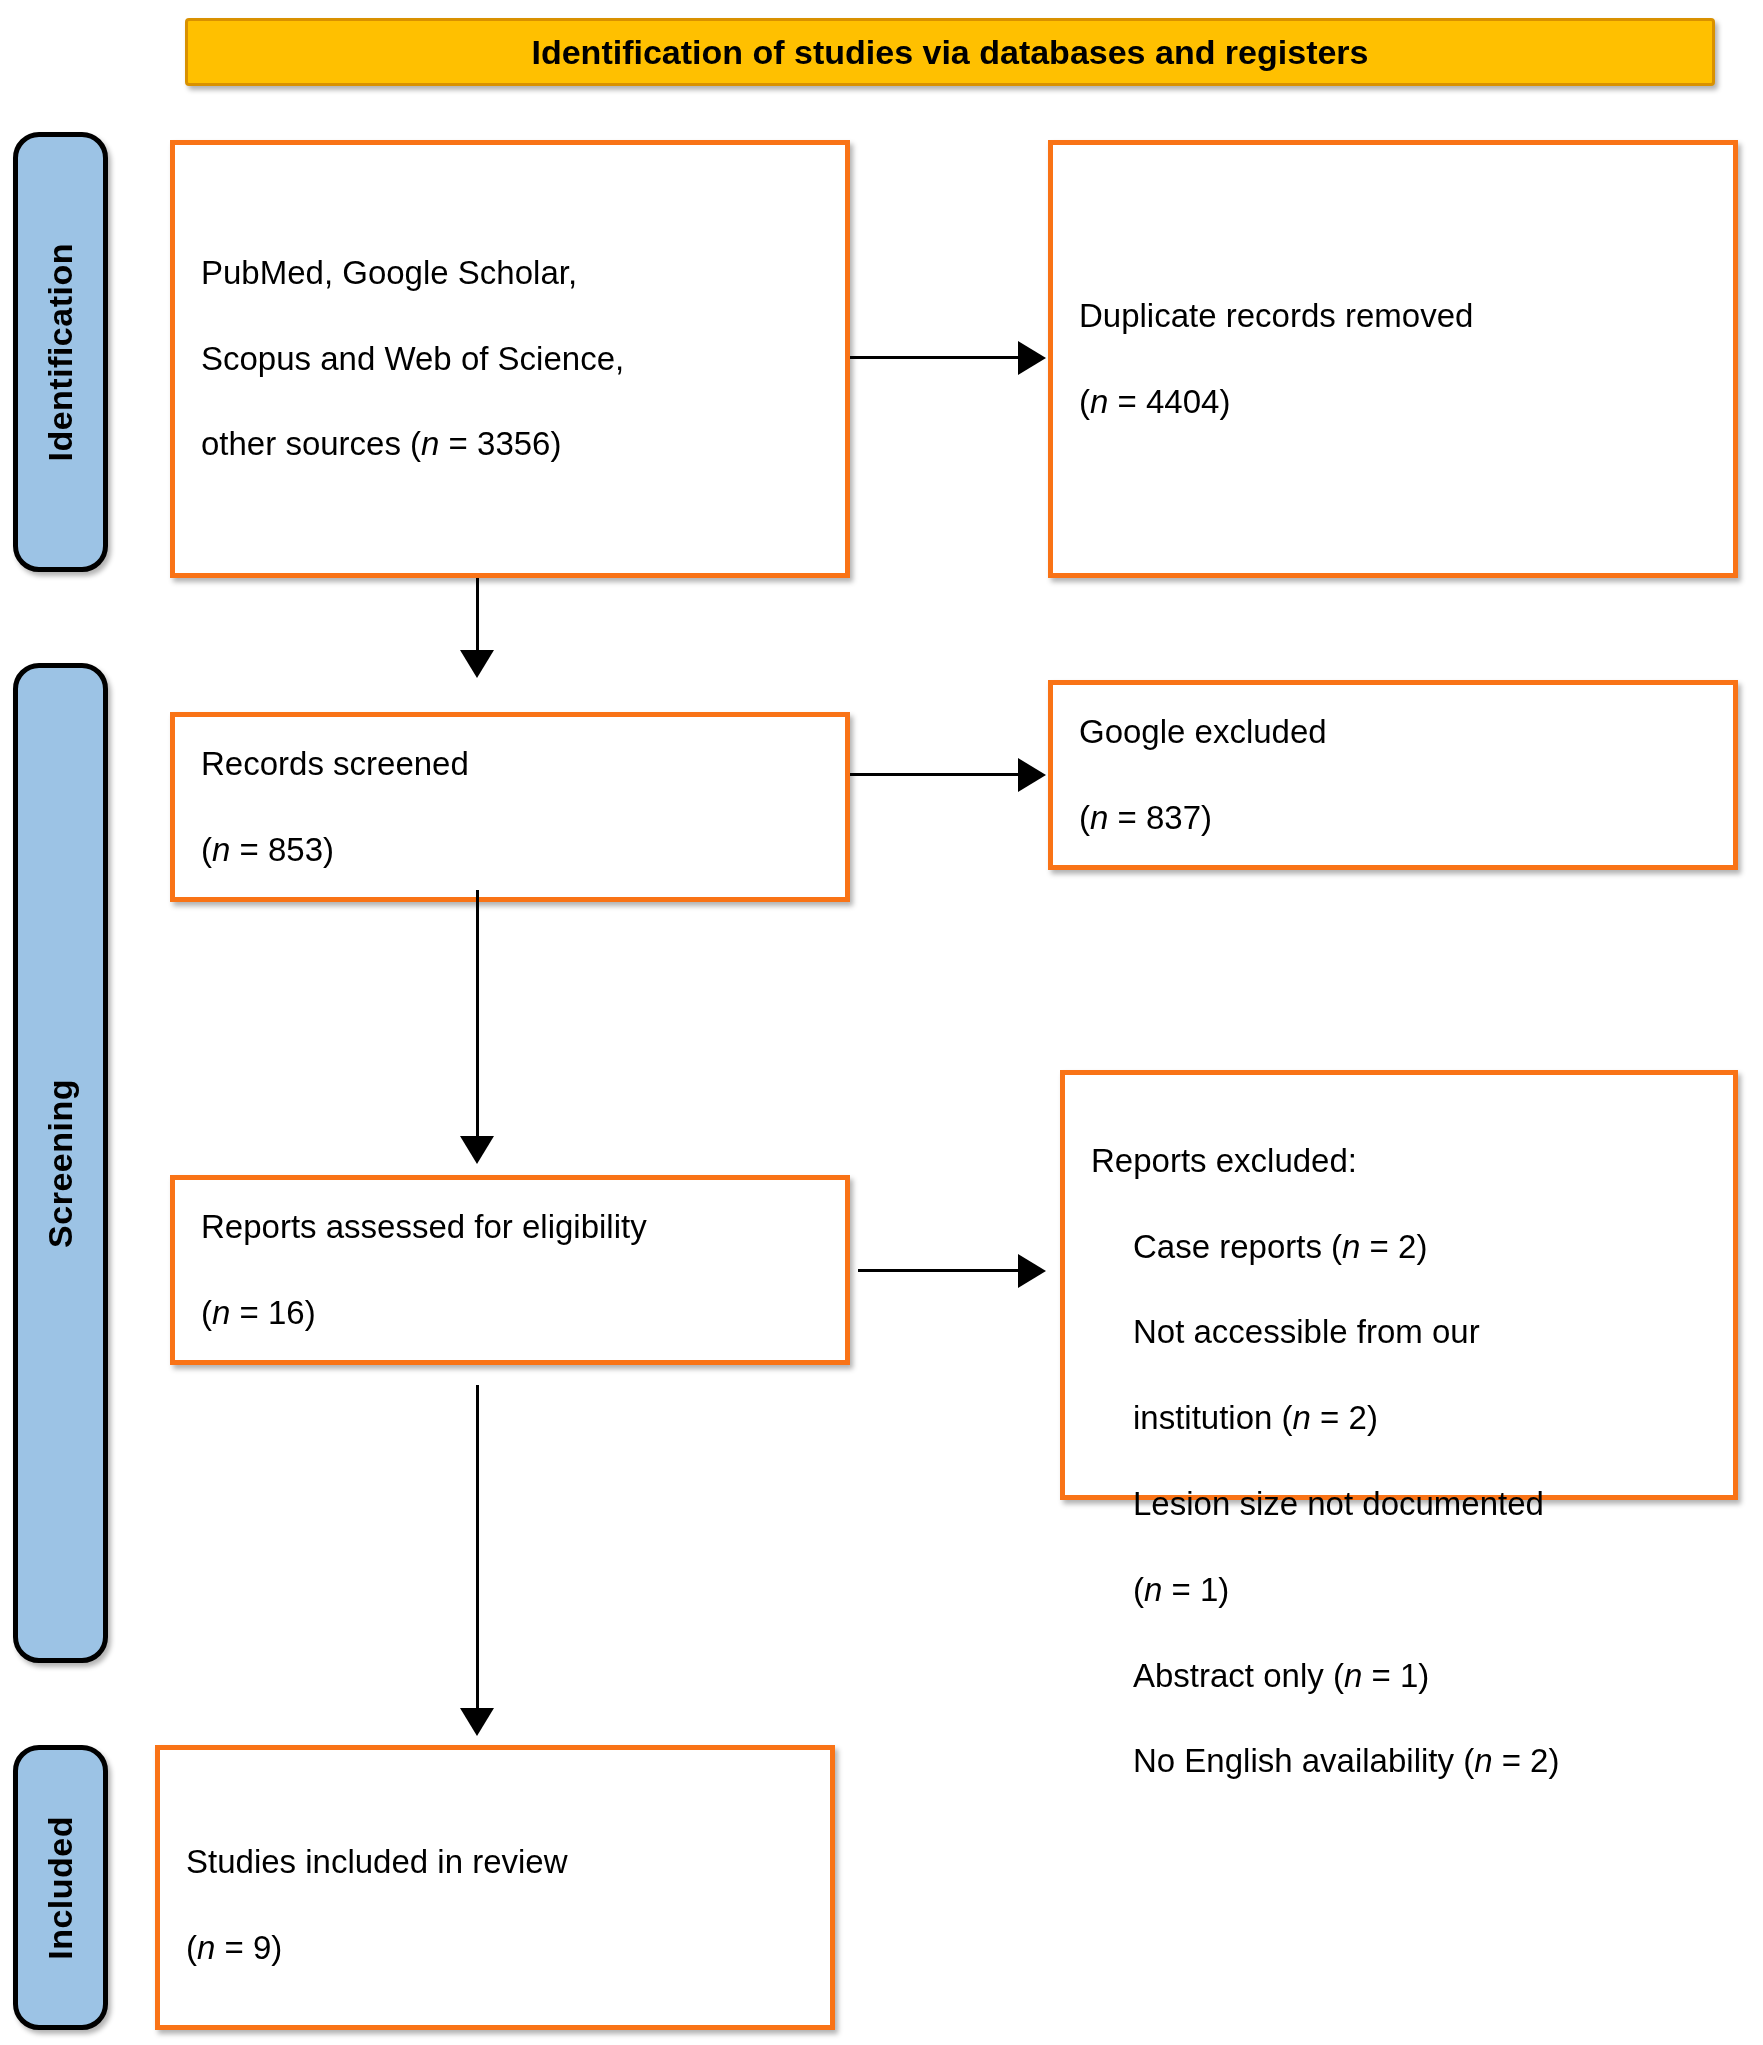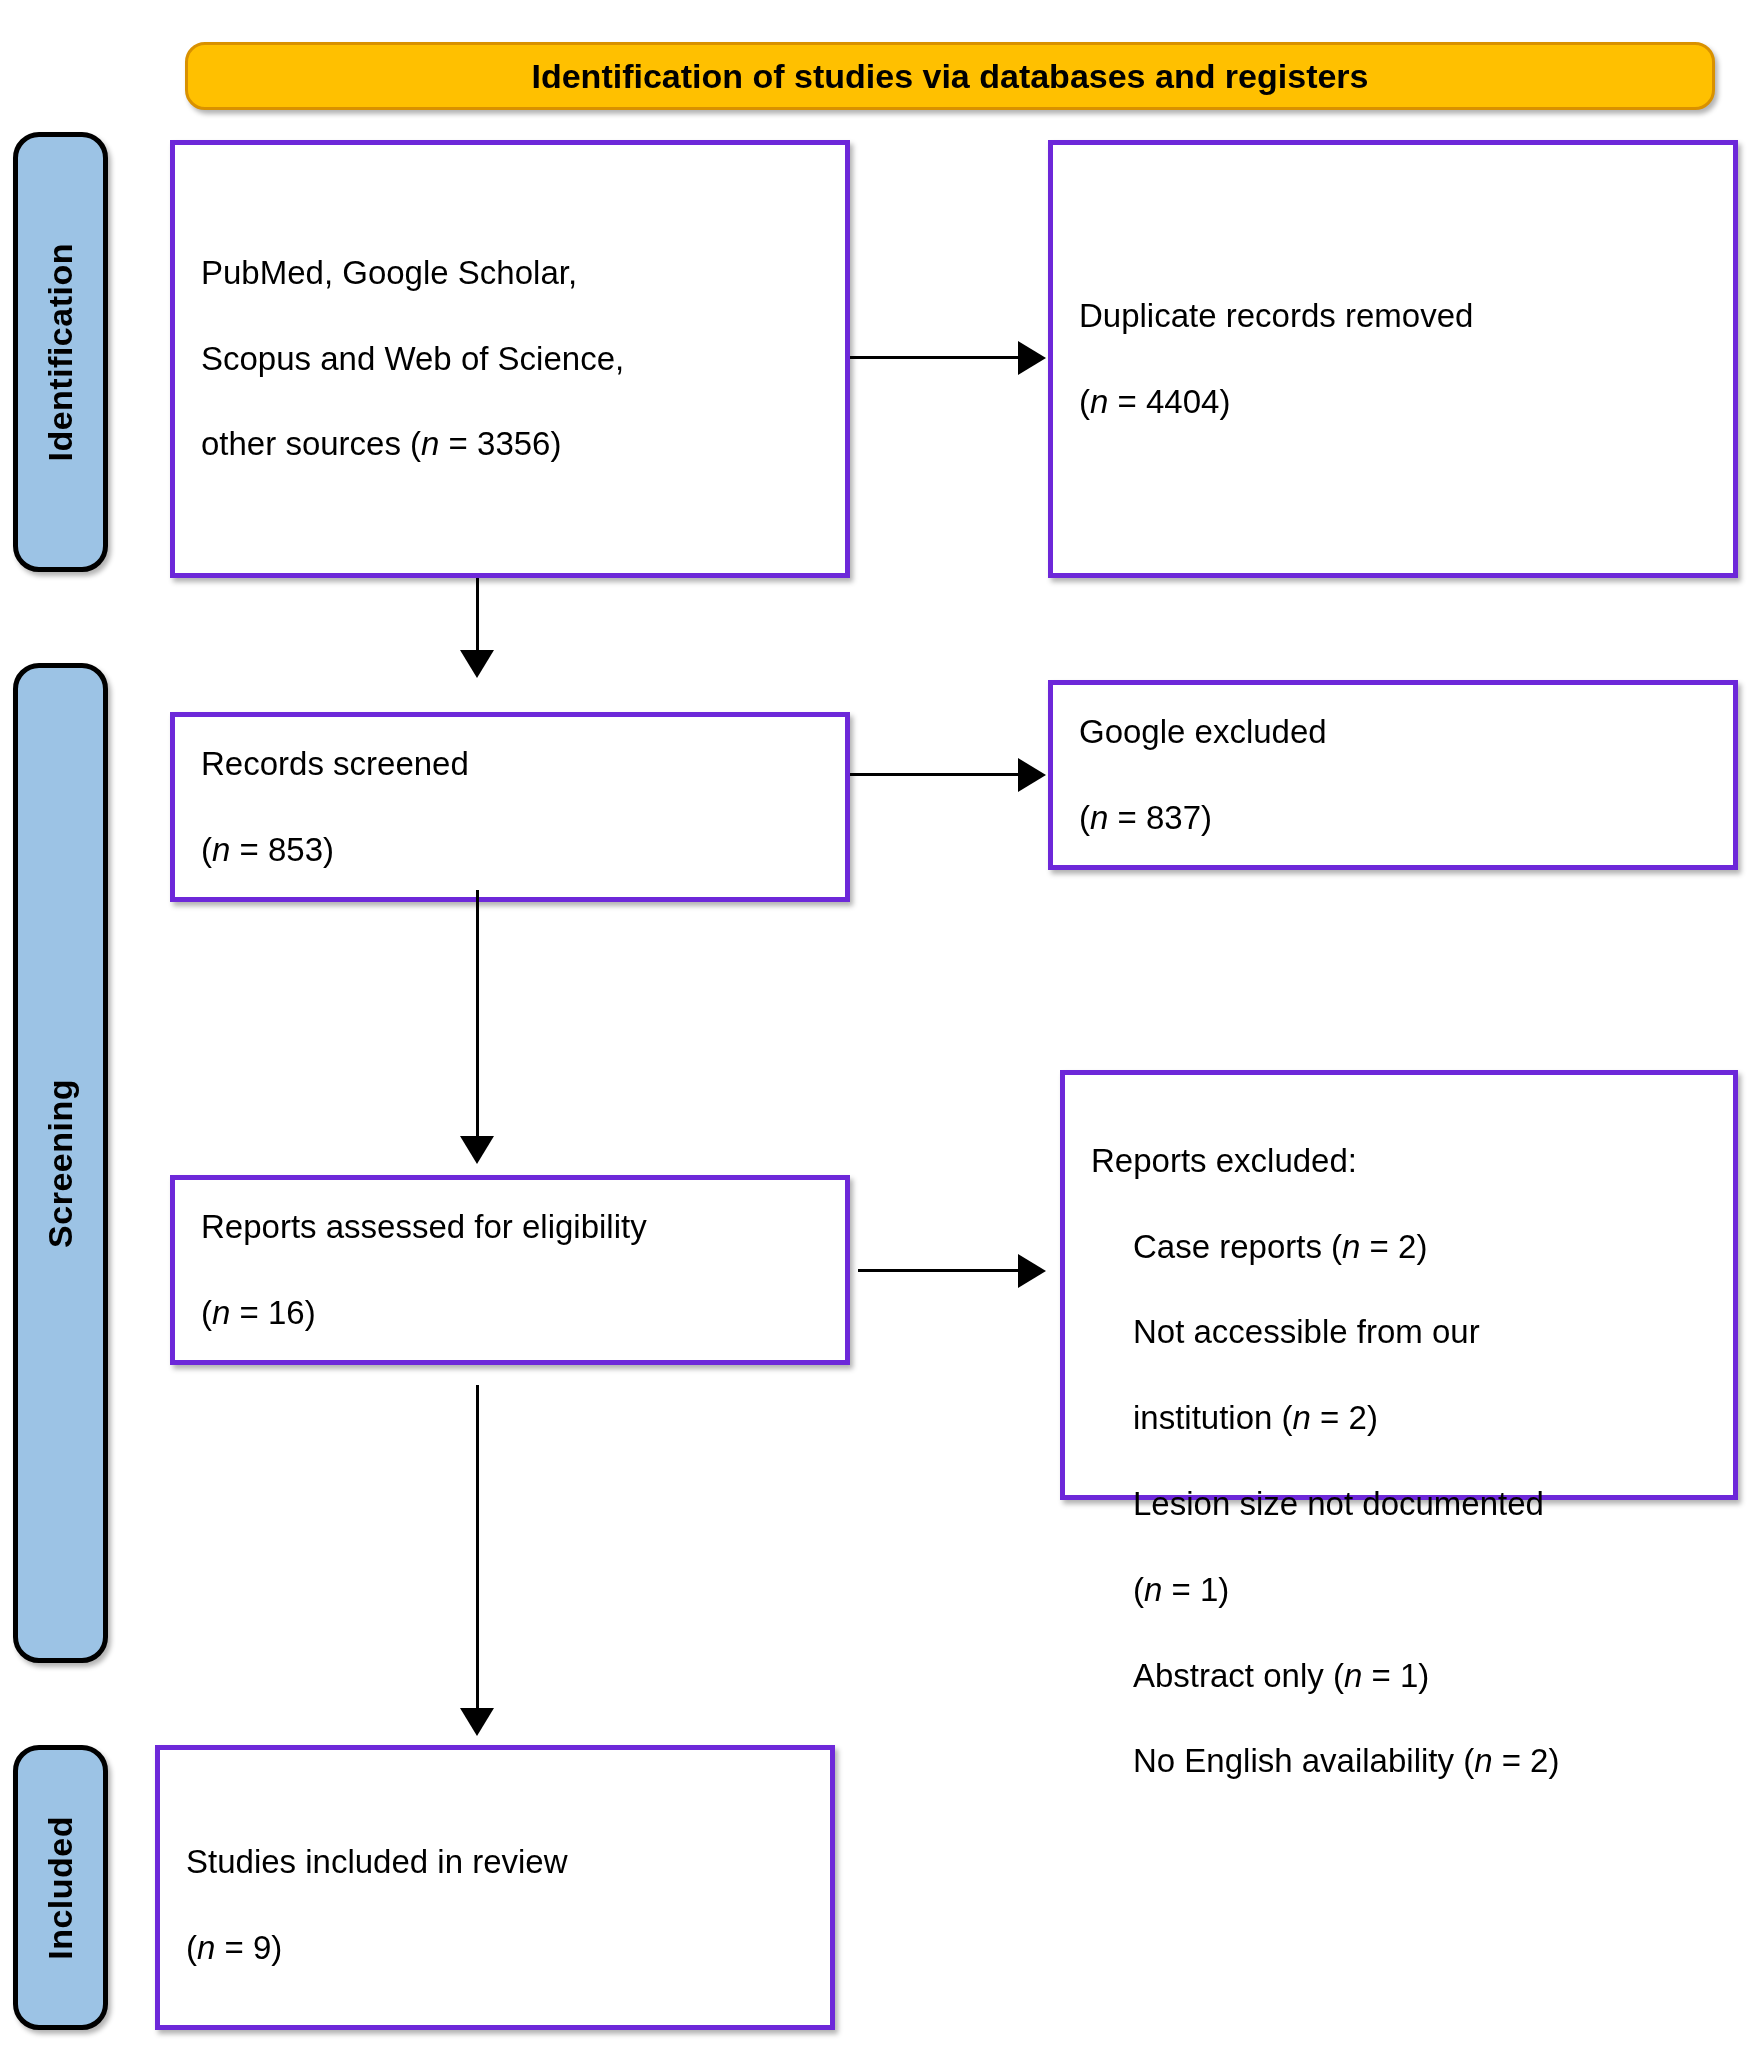--- a/index.html
+++ b/index.html
@@ -20,27 +20,26 @@
     top: 0;
     width: 1763px;
     height: 2045px;
   }
 
   
   .phase-banner {
     position: absolute;
     background: #FFC000;
     border: 3px solid #D99100;
-    border-radius: 20px;
+    border-radius: 4px;
     box-sizing: border-box;
     display: flex;
     align-items: center;
     justify-content: center;
     box-shadow: 3px 4px 5px rgba(0,0,0,0.30);
-    margin-top: 24px;
   }
   .phase-banner .banner-text {
     font-weight: bold;
     font-size: 34px;
     color: #000000;
     letter-spacing: 0px;
     white-space: nowrap;
   }
 
   
@@ -62,21 +61,21 @@
     font-size: 34px;
     color: #000000;
     white-space: nowrap;
     letter-spacing: 0.5px;
   }
 
   
   .flow-box {
     position: absolute;
     background: #ffffff;
-    border: 5px solid #6d28d9;
+    border: 5px solid #f97316;
     box-sizing: border-box;
     box-shadow: 3px 4px 5px rgba(0,0,0,0.30);
     padding: 0;
   }
   .flow-box .box-text {
     position: absolute;
     left: 26px;
     font-size: 33px;
     line-height: 1.30;
     color: #000000;

